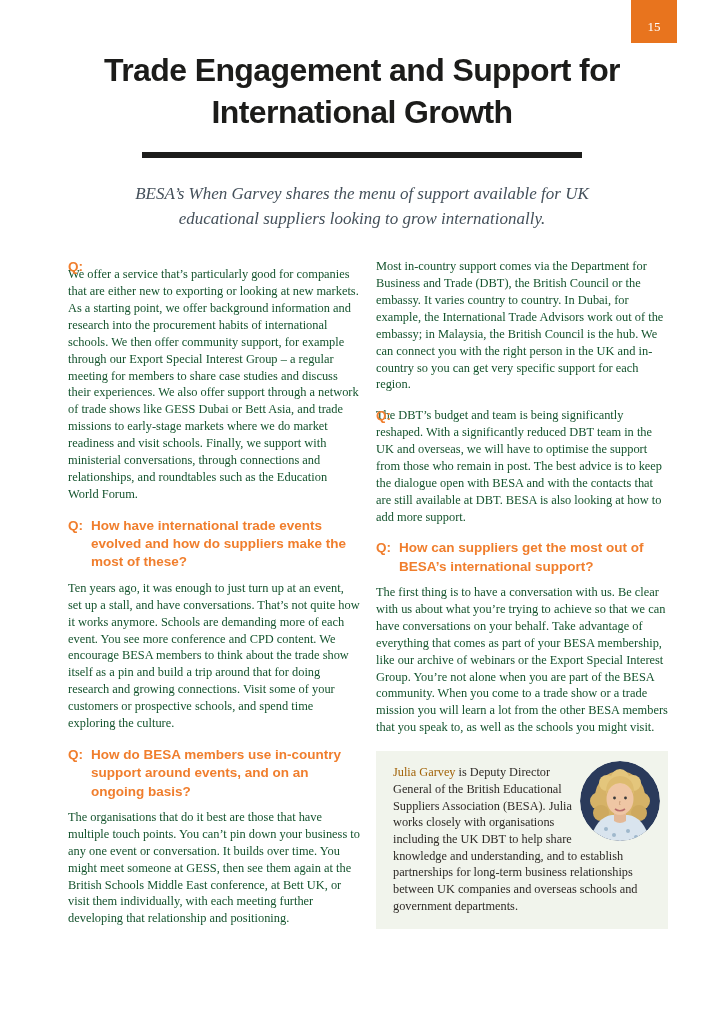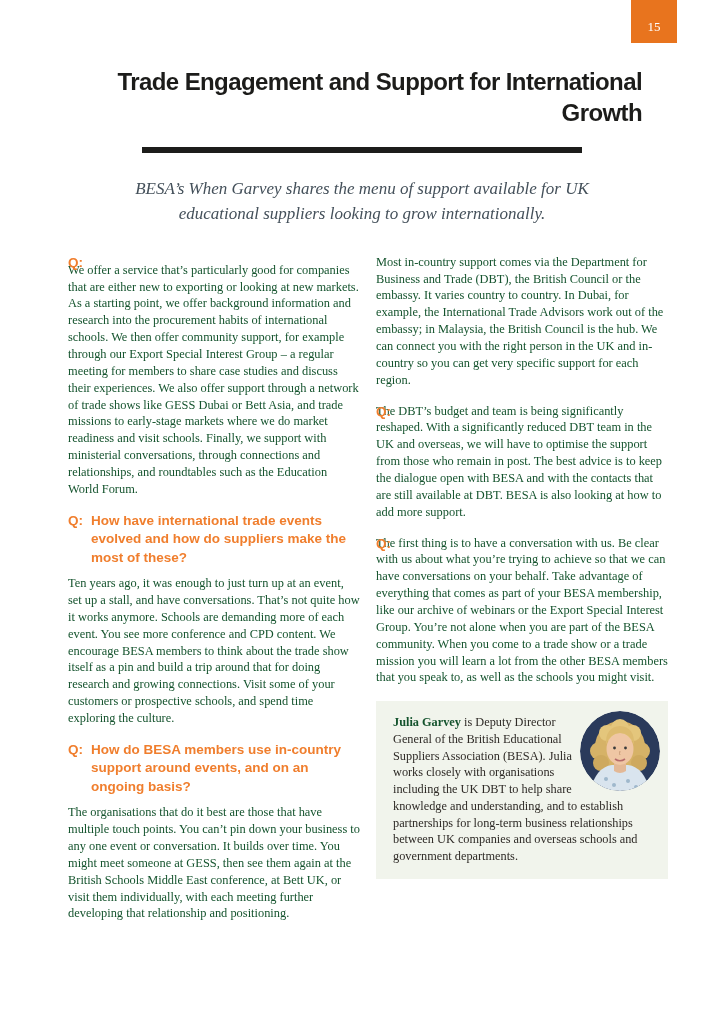--- a/index.html
+++ b/index.html
@@ -22,27 +22,26 @@
     padding-top:10px; box-sizing:border-box;
     font-family:"Liberation Serif", serif;
     font-size:13px;
   }
 
   
   .header { text-align:center; padding-top:50px; }
   .title {
     font-family:"Liberation Sans", sans-serif;
     font-weight:bold;
-    font-size:24px;
+    font-size:32px;
     line-height:1.3;
     letter-spacing:-0.6px;
     color:#1C1C1A;
-    margin:16px auto;
+    margin:0 auto;
     max-width:560px;
-    text-align:right;
   }
   .title-rule {
     width:440px; height:6px;
     background:#1D1D1B;
     margin:19px auto 0;
   }
   .subtitle {
     font-style:italic;
     font-size:17px;
     line-height:1.45;
@@ -94,21 +93,21 @@
     border-radius:50%;
     overflow:hidden;
   }
   .bio-photo svg { display:block; width:80px; height:80px; }
   .bio-text {
     margin:0;
     font-size:12.3px;
     line-height:1.36;
     color:#2E2A26;
   }
-  .bio-name { color:#14532d; font-weight:bold; }
+  .bio-name { color:#a16207; font-weight:normal; }
 </style>
 </head>
 <body>
 
 <div class="page">
 
   <div class="page-num">
     <span>15</span>
   </div>
 
@@ -139,21 +138,21 @@
 
     <div class="col">
       <p class="a">Most in-country support comes via the Department for Business and Trade (DBT), the British Council or the embassy. It varies country to country. In Dubai, for example, the International Trade Advisors work out of the embassy; in Malaysia, the British Council is the hub. We can connect you with the right person in the UK and in-country so you can get very specific support for each region.</p>
 
       <h3 class="q">
         <span class="qp">Q:</span>
       </h3>
       <p class="a">The DBT’s budget and team is being significantly reshaped. With a significantly reduced DBT team in the UK and overseas, we will have to optimise the support from those who remain in post. The best advice is to keep the dialogue open with BESA and with the contacts that are still available at DBT. BESA is also looking at how to add more support.</p>
 
       <h3 class="q">
-        <span class="qp">Q:</span>
+        <span class="qp">Q:</span><span>How can suppliers get the most out of BESA’s international support?</span>
       </h3>
       <p class="a">The first thing is to have a conversation with us. Be clear with us about what you’re trying to achieve so that we can have conversations on your behalf. Take advantage of everything that comes as part of your BESA membership, like our archive of webinars or the Export Special Interest Group. You’re not alone when you are part of the BESA community. When you come to a trade show or a trade mission you will learn a lot from the other BESA members that you speak to, as well as the schools you might visit.</p>
 
       <div class="bio">
         <div class="bio-photo">
           <svg viewBox="0 0 80 80" xmlns="http://www.w3.org/2000/svg" aria-hidden="true">
             <defs>
                 <clipPath id="pc">
                   <circle cx="40" cy="40" r="40"></circle>
                 </clipPath>

